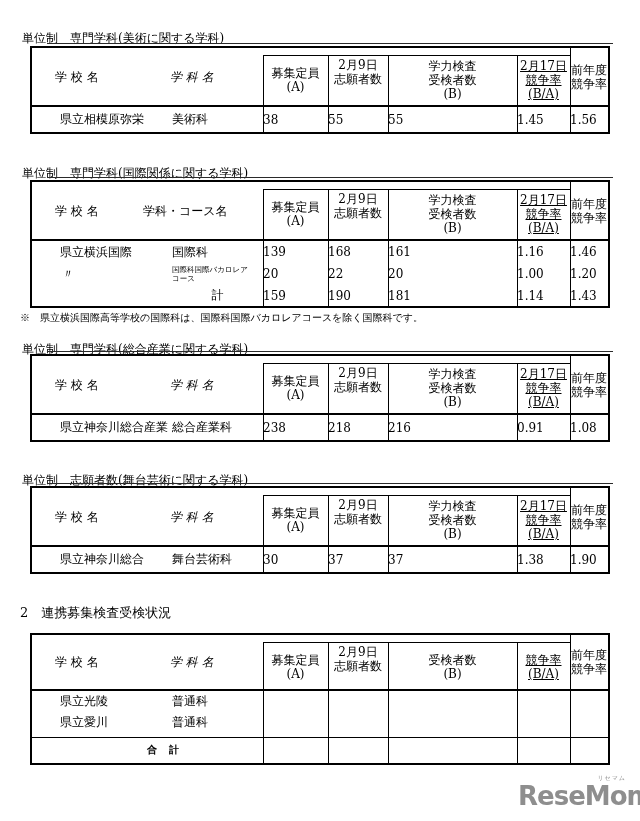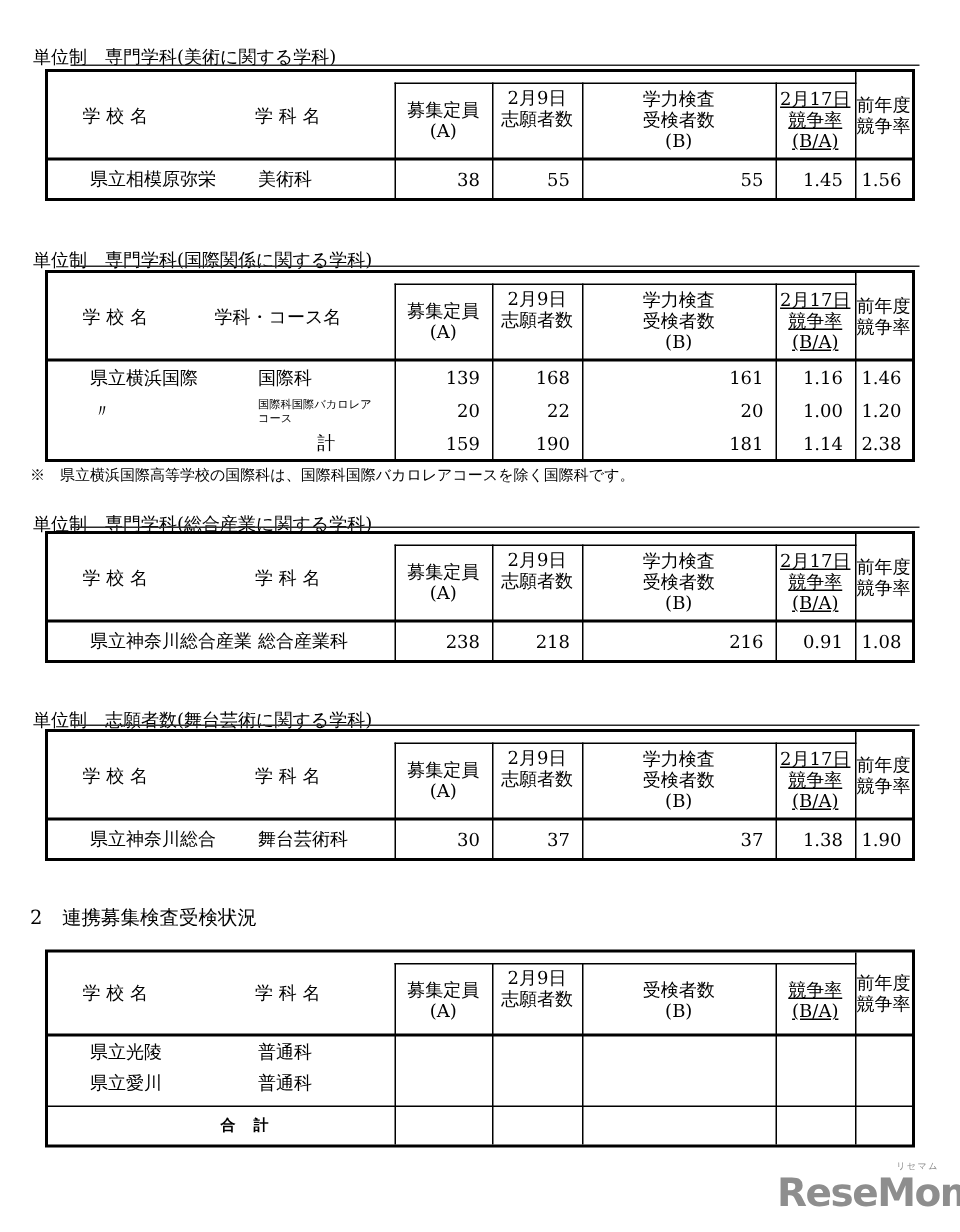--- a/index.html
+++ b/index.html
@@ -12,34 +12,34 @@
   .heading2{position:absolute;left:20px;font-size:13px;line-height:15px;white-space:nowrap;}
   .preline{position:absolute;left:47px;width:566px;height:1px;background:#2a2a2a;}
   .tbl{position:absolute;left:30px;width:580px;border:2px solid #000;box-sizing:border-box;background:#fff;}
   .v{position:absolute;top:7px;bottom:0;width:1px;background:#000;z-index:2;}
   .v1{left:231px;}.v2{left:296px;}.v3{left:356px;}.v4{left:485px;}
   .v5{left:538px;top:0;}
   .hband{position:absolute;left:231px;width:308px;top:7px;height:1px;background:#000;z-index:2;}
   .sep{position:absolute;left:0;right:0;height:2px;background:#000;z-index:2;}
   .hcell{position:absolute;font-size:12px;line-height:14px;text-align:center;white-space:pre-line;z-index:1;}
   .hc-school{left:23px;top:22px;text-align:left;}
-  .hc-dept{left:138px;top:22px;text-align:right;}
+  .hc-dept{left:138px;top:22px;text-align:right;font-style:italic;}
   .hc-dept-course{left:111px;top:22px;text-align:left;}
   .hc3{left:231px;width:65px;top:7px;height:50px;display:flex;align-items:center;justify-content:center;}
   .hc4{left:296px;width:60px;top:10px;}
   .hc5{left:356px;width:129px;top:7px;height:50px;display:flex;align-items:center;justify-content:center;}
   .hc6{left:485px;width:53px;top:7px;height:50px;display:flex;align-items:center;justify-content:center;text-decoration:underline;}
   .hc7{left:538px;width:38px;top:0;height:57px;display:flex;align-items:center;justify-content:center;}
   .t5 .hc7{height:54px;}
   .t5 .hc-school,.t5 .hc-dept{top:20px;}
   .drow{position:absolute;left:0;width:576px;display:flex;align-items:center;font-size:12px;z-index:1;}
   .dc1{width:140px;padding-left:28px;box-sizing:border-box;}
   .dc2{width:91px;box-sizing:border-box;}
   .dc3{width:65px;}.dc4{width:60px;}.dc5{width:129px;}.dc6{width:53px;}.dc7{width:38px;}
-  .num{text-align:right;padding-right:8px;box-sizing:border-box;}
+  .num{text-align:left;padding-right:8px;box-sizing:border-box;}
   .dc7.num{padding-right:7px;}
   .ditto{padding-left:30px;}
   .small{font-size:7.5px;line-height:9px;white-space:pre-line;}
   .ctr{text-align:center;}
   .note{position:absolute;left:20px;font-size:10px;line-height:12px;white-space:nowrap;}
   .hline{position:absolute;left:0;right:0;height:1px;background:#000;z-index:2;}
   .total-row{position:absolute;left:16px;top:104px;width:231px;height:22px;display:flex;align-items:center;justify-content:center;font-size:10px;z-index:1;letter-spacing:1px;font-weight:bold;}
   .overlay{position:absolute;left:243px;top:60px;width:332px;height:62px;border:2px solid #000;box-sizing:border-box;
     background:#fff;z-index:5;padding:8px 4px 0 12px;font-size:12px;line-height:19px;white-space:pre-line;}
   .logo{position:absolute;left:518px;top:774px;width:120px;height:44px;}
@@ -131,21 +131,21 @@
       <span class="dc6 num">1.00</span>
       <span class="dc7 num">1.20</span>
     </div>
     <div class="drow" style="top:103px;height:21px">
       <span class="dc1"></span>
       <span class="dc2 ctr">計</span>
       <span class="dc3 num">159</span>
       <span class="dc4 num">190</span>
       <span class="dc5 num">181</span>
       <span class="dc6 num">1.14</span>
-      <span class="dc7 num">2.38</span>
+      <span class="dc7 num">1.43</span>
     </div>
   </div>
   <div class="note" style="top:312px">※　県立横浜国際高等学校の国際科は、国際科国際バカロレアコースを除く国際科です。</div>
 
   <div class="sec-title" style="top:342px">単位制　専門学科(総合産業に関する学科)</div>
   <div class="preline" style="top:351px"></div>
   <div class="tbl" style="top:354px;height:88px">
     <div class="hband"></div>
     <div class="v v1"></div>
     <div class="v v2"></div>

